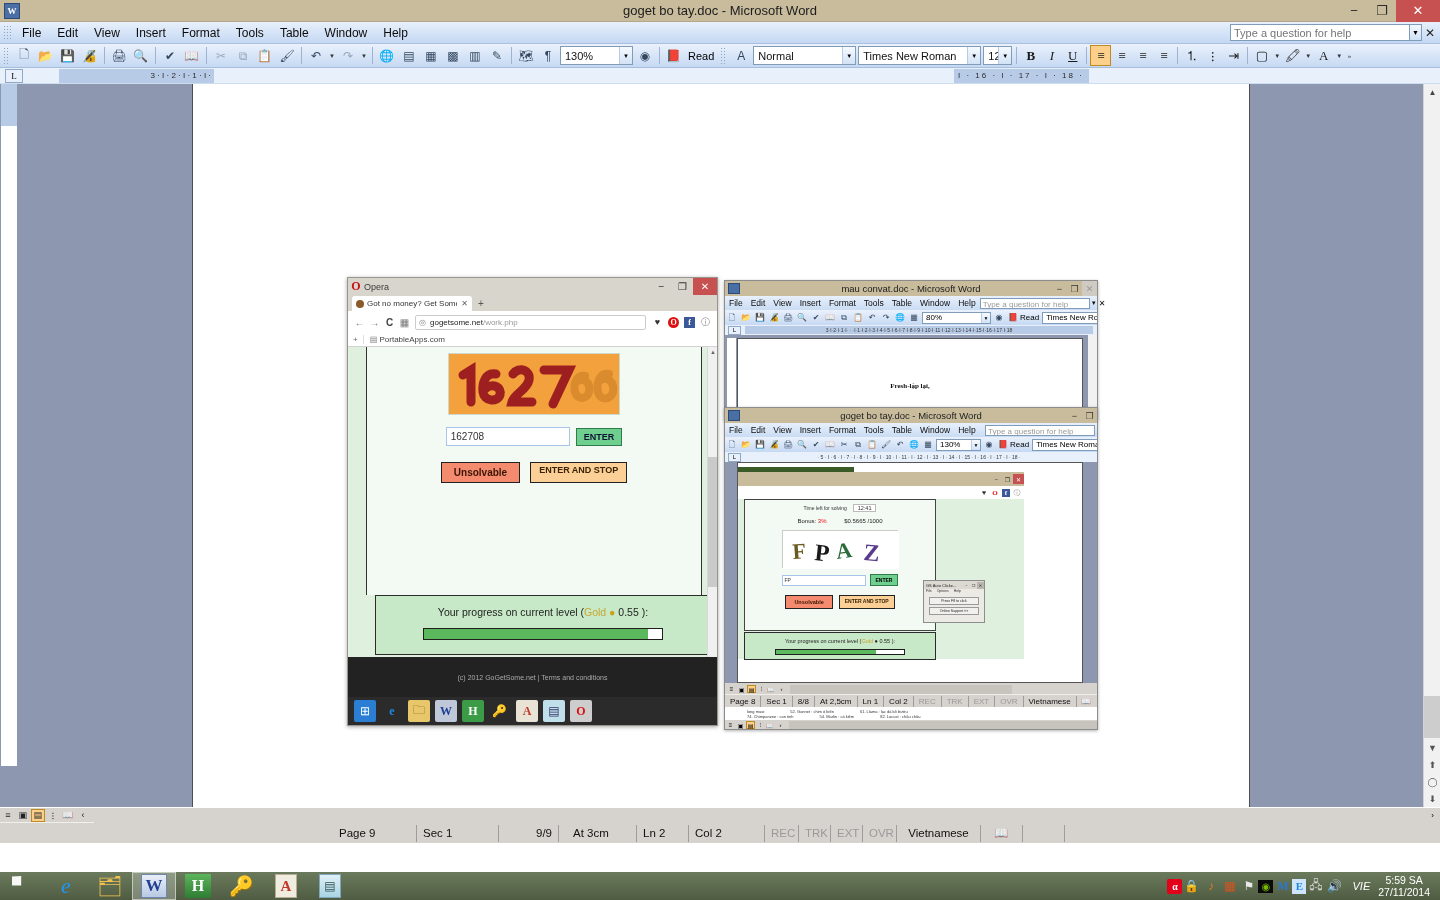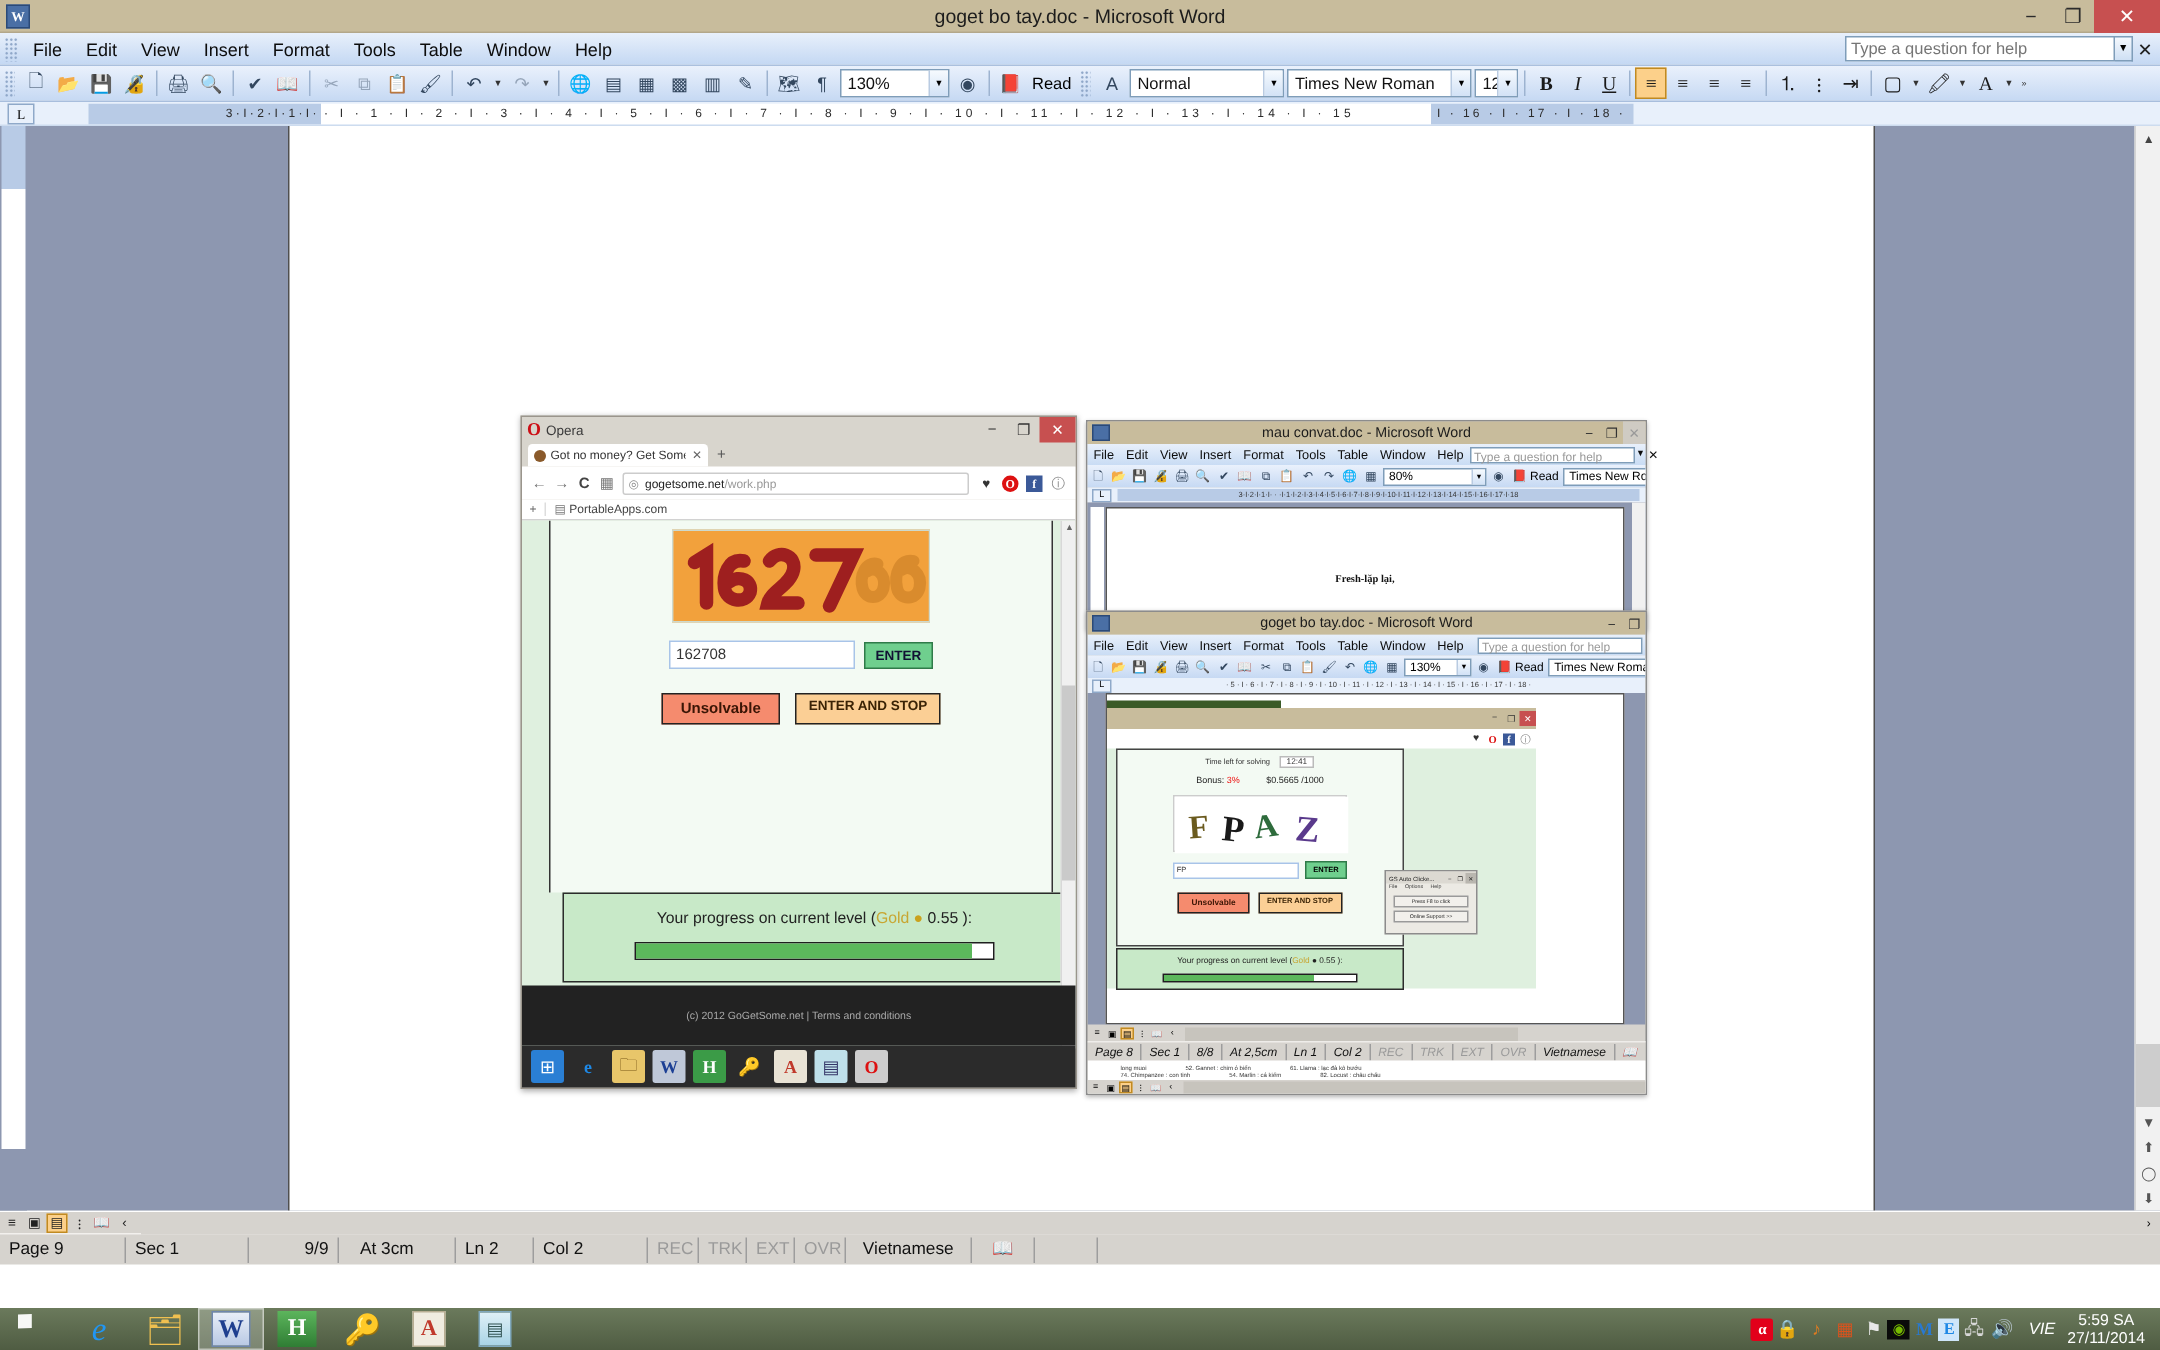--- a/index.html
+++ b/index.html
@@ -115,21 +115,21 @@
      border-top:1px solid #fff; }
   .vbtn { width:14px;height:13px;display:flex;align-items:center;justify-content:center;
      font-size:9px;color:#222; margin-left:1px;}
   .vbtn.active { border:1px solid #c08a22; background:#fcd08a; }
   .hscroll { flex:1; height:15px; background:#d6d3ce; margin-left:4px; position:relative;}
   .hsr { position:absolute; right:0; top:0; width:15px;height:15px;
      display:flex;align-items:center;justify-content:center;font-size:8px;}
 
   
   .statusbar { height:21px; background:#d6d3ce; display:flex; align-items:center;
-     border-top:1px solid #f2f0ed; font-size:11.5px; color:#111;}
+     border-top:1px solid #f2f0ed; font-size:11.5px; color:#111;justify-content:center;}
   .scell { padding:0 6px; height:17px; line-height:17px;
      border-right:1px solid #9d9d9d; white-space:nowrap; }
   .scell.dim { color:#9a9a9a; }
   .scell.noborder { border-right:none; }
 
   
   .taskbar { position:absolute; left:0; bottom:0; width:1440px; height:28px;
      background:linear-gradient(to bottom,#6b7a5c,#4f5c42); display:flex; align-items:center; }
   .tb-start { width:44px;height:28px;display:flex;align-items:center;justify-content:center; }
   .tb-item { width:44px;height:28px;display:flex;align-items:center;justify-content:center; }
@@ -295,21 +295,21 @@
   .gsac .bt { width:50px;height:8px;margin:2px auto 0;border:1px solid #9a9a9a;background:#f2f0ec;
      font-size:3.5px;display:flex;align-items:center;justify-content:center;color:#222;}
   .emb-vb { position:absolute; left:0; bottom:0; width:286px; height:10px; background:#d6d3ce;
      display:flex; align-items:center; }
   .emb-vb .v { width:9px;height:8px;display:flex;align-items:center;justify-content:center;font-size:6px;margin-left:1px;}
   .emb-vb .v.act { border:1px solid #c08a22;background:#fcd08a;}
   .emb-vb .hs { flex:1; height:9px; background:#c7c4bd; margin-left:4px; }
 
   .w3-status { height:13px; background:#d6d3ce; display:flex; align-items:center;
      font-size:8px; color:#111; border-top:1px solid #efedea;}
-  .w3-status .c { padding:0 5px; border-right:1px solid #9d9d9d; height:11px; line-height:11px; white-space:nowrap;font-style:italic;}
+  .w3-status .c { padding:0 5px; border-right:1px solid #9d9d9d; height:11px; line-height:11px; white-space:nowrap;}
   .w3-status .c.dim { color:#9a9a9a; }
   .w3-mini { height:26px; background:#fff; position:relative; overflow:hidden; }
   .w3-mini .txtrow { font-size:4px; color:#333; display:flex; gap:26px; padding-left:22px; white-space:nowrap;}
   .w3-vb2 { height:10px; background:#d6d3ce; display:flex; align-items:center;}
   .w3-vb2 .v { width:9px;height:8px;display:flex;align-items:center;justify-content:center;font-size:6px;margin-left:1px;}
   .w3-vb2 .v.act { border:1px solid #c08a22;background:#fcd08a;}
   .w3-vb2 .hs { flex:1;height:9px;background:#c7c4bd;margin-left:4px;position:relative;}
 </style>
 </head>
 <body>
@@ -418,21 +418,20 @@
     <div class="arrowdd">▼</div>
     <div class="fmtbtn">A</div>
     <div class="arrowdd">▼</div>
     <div class="arrowdd">»</div>
   </div>
 
   <div class="rulerrow">
     <div class="tabsel">L</div>
     <div class="hruler">
       <div class="seg grey" style="left:0;width:155px;text-align:right;padding-right:3px;">3 · I · 2 · I · 1 · I ·</div>
-      <div class="seg white" style="left:155px;width:740px;padding-left:2px;letter-spacing:2.8px;">· I · 1 · I · 2 · I · 3 · I · 4 · I · 5 · I · 6 · I · 7 · I · 8 · I · 9 · I · 10 · I · 11 · I · 12 · I · 13 · I · 14 · I · 15</div>
       <div class="seg grey" style="left:895px;width:135px;padding-left:4px;letter-spacing:2px;">I · 16 · I · 17 · I · 18 ·</div>
     </div>
   </div>
 
   <div class="docarea">
     <div class="vruler">
       <div class="vr-in vr-sel" style="top:0;height:42px;"></div>
       <div class="vr-in" style="top:42px;height:640px;"></div>
     </div>
     <div class="page"></div>

